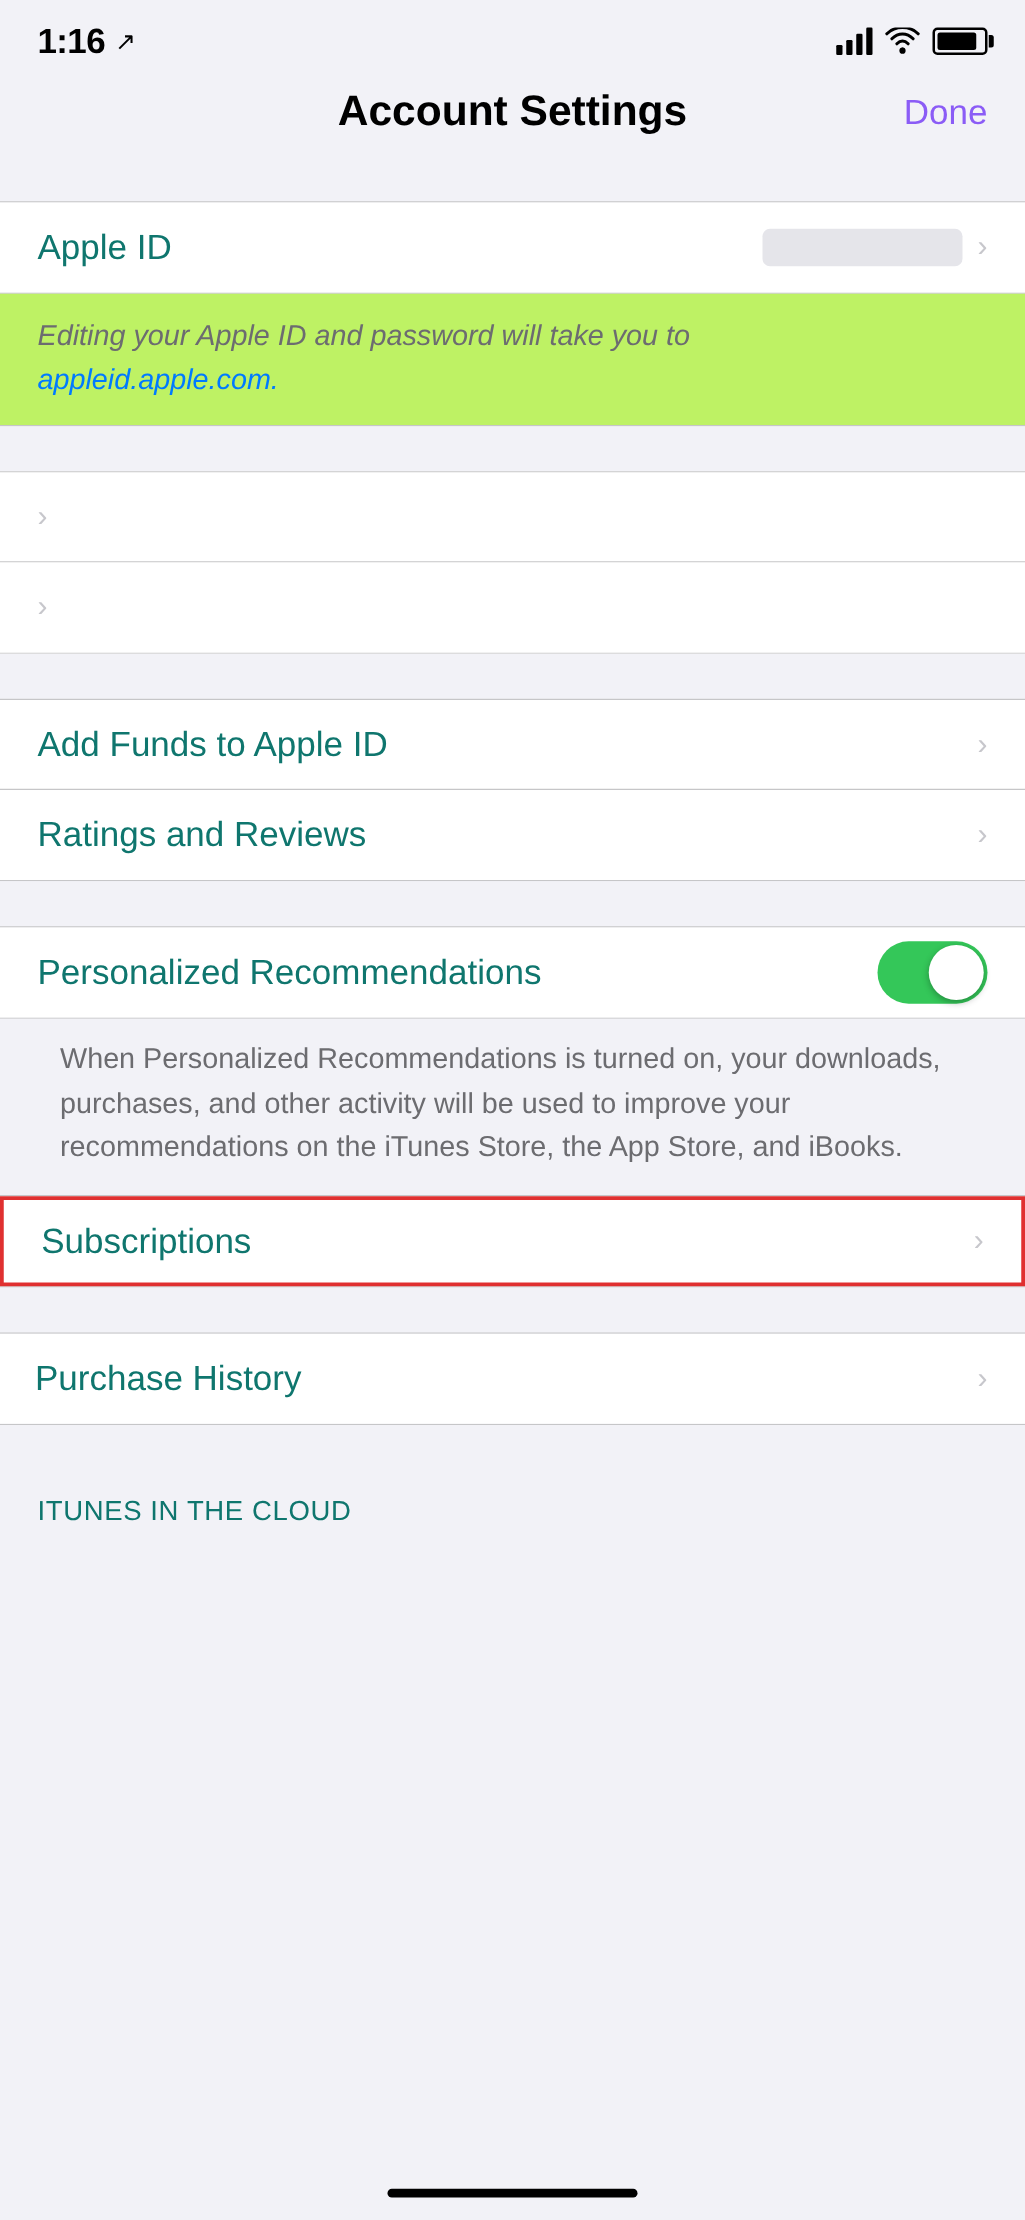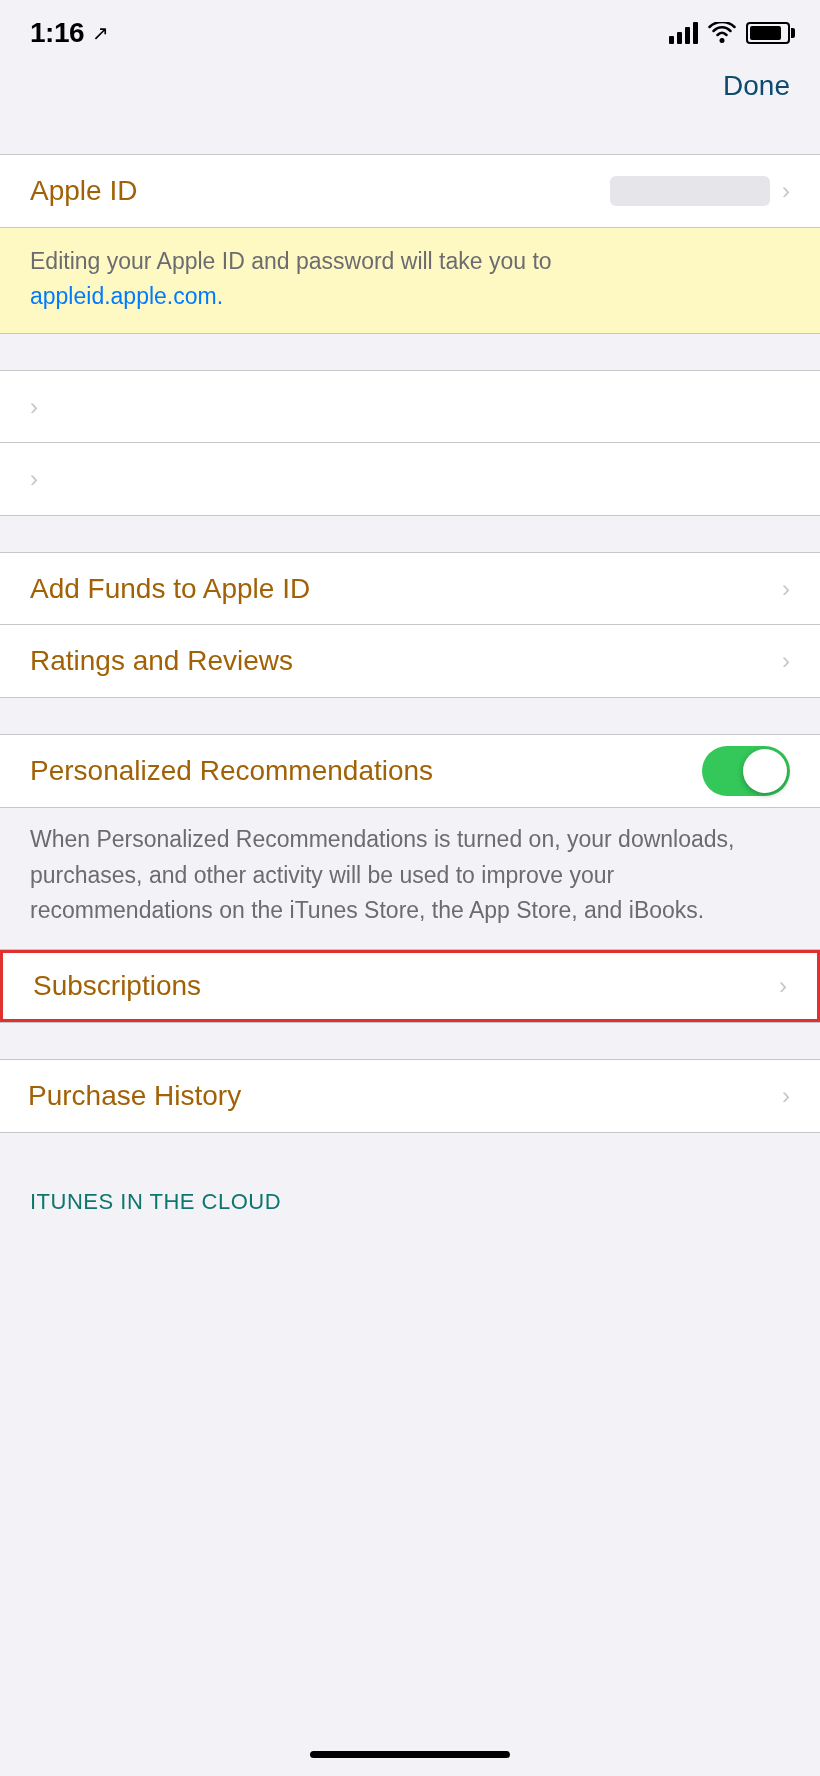--- a/index.html
+++ b/index.html
@@ -101,21 +101,21 @@
       font-size: 34px;
       font-weight: 700;
       color: #000;
       flex: 1;
       text-align: center;
     }
 
     .nav-done {
       font-size: 28px;
       font-weight: 400;
-      color: #0c4a6e;
+      color: #8b5cf6;
       cursor: pointer;
       min-width: 80px;
       text-align: right;
     }
 
     .nav-spacer {
       min-width: 80px;
     }
 
     
@@ -141,21 +141,21 @@
       border-bottom: 1px solid #c6c6c8;
       cursor: pointer;
     }
 
     .list-item:last-child {
       border-bottom: none;
     }
 
     .list-item-label {
       font-size: 28px;
-      color: #a16207;
+      color: #0f766e;
       font-weight: 400;
     }
 
     .list-item-right {
       display: flex;
       align-items: center;
       gap: 12px;
     }
 
     .chevron {
@@ -167,23 +167,24 @@
     
     .apple-id-value {
       background-color: #e5e5ea;
       border-radius: 6px;
       height: 30px;
       width: 160px;
     }
 
     
     .info-text-block {
-      background-color: #fef9c3;
+      background-color: #bef264;
       padding: 16px 30px 20px 30px;
       border-bottom: 1px solid #c6c6c8;
+      font-style: italic;
     }
 
     .info-text {
       font-size: 23px;
       color: #6c6c70;
       line-height: 1.5;
     }
 
     .info-link {
       color: #007aff;
@@ -214,21 +215,21 @@
       background-color: #fff;
       box-shadow: 0 2px 6px rgba(0,0,0,0.3);
       position: absolute;
       right: 3px;
       top: 3px;
     }
 
     
     .description-block {
       background-color: #f2f2f7;
-      padding: 14px 30px 20px 30px;
+      padding: 14px 30px 20px 48px;
     }
 
     .description-text {
       font-size: 23px;
       color: #6c6c70;
       line-height: 1.55;
     }
 
     .subscriptions-inner {
       display: flex;
@@ -298,20 +299,21 @@
     </svg>
 
     <div class="battery-icon">
       <div class="battery-fill"></div>
     </div>
   </div>
 </div>
 
 <div class="nav-header">
   <div class="nav-spacer"></div>
+  <span class="nav-title">Account Settings</span>
   <span class="nav-done">Done</span>
 </div>
 
 <div class="section-gap"></div>
 
 <div class="list-group">
   <div class="list-item">
     <span class="list-item-label">Apple ID</span>
     <div class="list-item-right">
       <div class="apple-id-value"></div>

